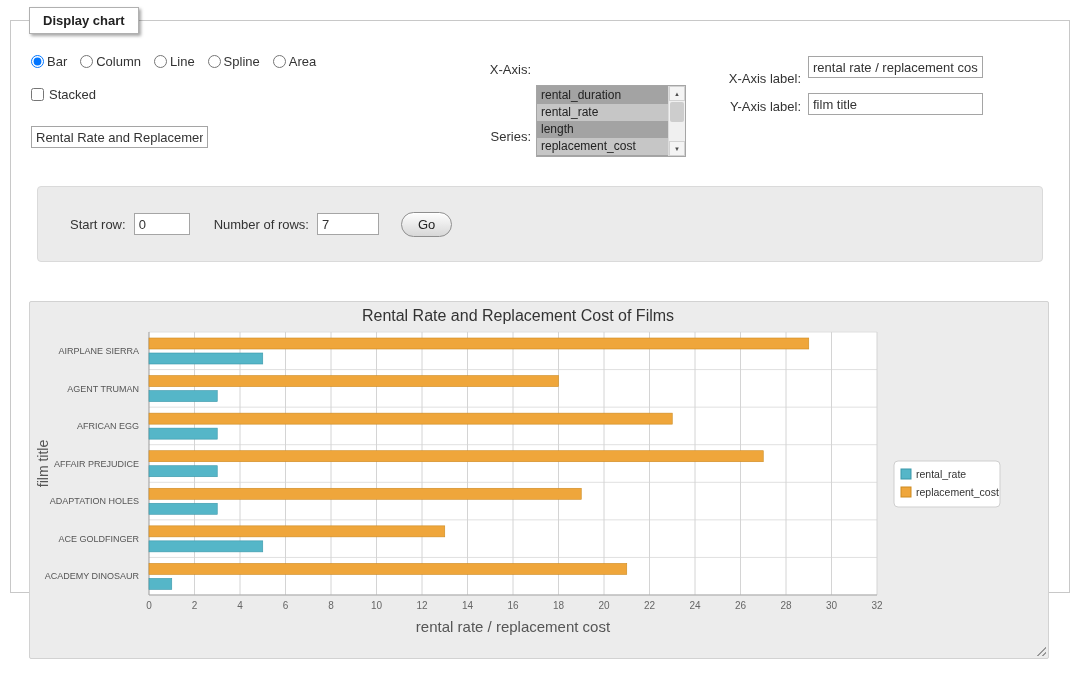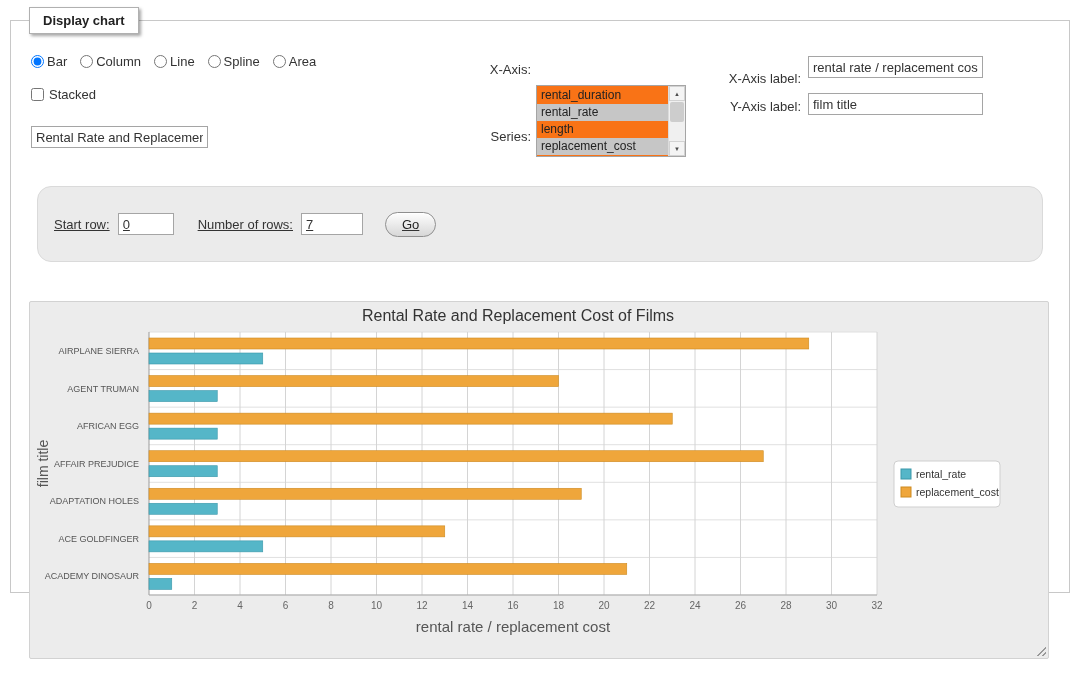--- a/index.html
+++ b/index.html
@@ -22,34 +22,34 @@
   .lbl { position: absolute; font-size: 13px; color: #333; text-align: right; }
   .lbl-xaxis   { left: 445px; top: 41px;  width: 75px; }
   .lbl-series  { left: 445px; top: 108px; width: 75px; }
   .lbl-xlabel  { left: 700px; top: 50px;  width: 90px; }
   .lbl-ylabel  { left: 700px; top: 78px;  width: 90px; }
 
   .select { position: absolute; left: 525px; top: 36px; width: 152px; height: 24px; border: 1px solid #a5a5a5;
     background: #fff; font-size: 13px; color: #222; display: flex; align-items: center; padding-left: 6px; cursor: default; }
   .sel-arrow { margin-left: auto; font-size: 8px; padding-right: 7px; color: #111; }
 
-  .listbox { position: absolute; left: 525px; top: 64px; width: 150px; height: 72px; border: 1px solid #a5a5a5; background: #f97316; display: flex; }
+  .listbox { position: absolute; left: 525px; top: 64px; width: 150px; height: 72px; border: 1px solid #a5a5a5; background: #a3a3a3; display: flex; }
   .lb-opts { flex: 1; overflow: hidden; padding-top: 1px; }
   .lb-item { font-size: 12px; height: 17px; line-height: 17px; padding-left: 4px; color: #222; white-space: nowrap; }
   .lb-item.sel { background: #c6c6c6; }
   .lb-scroll { width: 17px; background: #f0f0f0; border-left: 1px solid #dcdcdc; display: flex; flex-direction: column; }
   .lb-arrow { height: 15px; background: #f4f4f4; border: 1px solid #d2d2d2; font-size: 6px; display: flex; align-items: center; justify-content: center; color: #4c4c4c; }
   .lb-arrow.down { margin-top: auto; }
   .lb-thumb { height: 20px; margin: 1px; background: #cdcdcd; border-radius: 2px; }
 
   .in-xlabel { position: absolute; left: 797px; top: 35px; width: 175px; }
   .in-ylabel { position: absolute; left: 797px; top: 72px; width: 175px; }
 
   .rows-panel { position: absolute; left: 26px; top: 165px; width: 1006px; height: 76px; background: #ebebeb;
-    border: 1px solid #dadada; border-radius: 14px; display: flex; align-items: center; padding-left: 16px; gap: 8px; font-size: 13px; color: #333; text-decoration: underline; }
+    border: 1px solid #dadada; border-radius: 4px; display: flex; align-items: center; padding-left: 32px; gap: 8px; font-size: 13px; color: #333; }
   .rows-panel .in-start { width: 56px; }
   .rows-panel .in-count { width: 62px; margin-right: 14px; }
   .rows-panel .gap { width: 8px; }
   .go-btn { font-family: inherit; font-size: 13px; color: #222; padding: 4px 16px; border: 1px solid #8f8f8f;
     border-radius: 14px; background: linear-gradient(#fefefe, #d7d7d7); box-shadow: inset 0 1px 0 #fff; cursor: pointer; }
 
   .chart-panel { position: absolute; left: 18px; top: 280px; width: 1020px; height: 358px; background: #ececec;
     border: 1px solid #d2d2d2; border-radius: 2px; }
   .chart-svg { position: absolute; left: 2px; top: 2px; }
   .resize-handle { position: absolute; right: 2px; bottom: 2px; width: 11px; height: 11px; cursor: nwse-resize;

